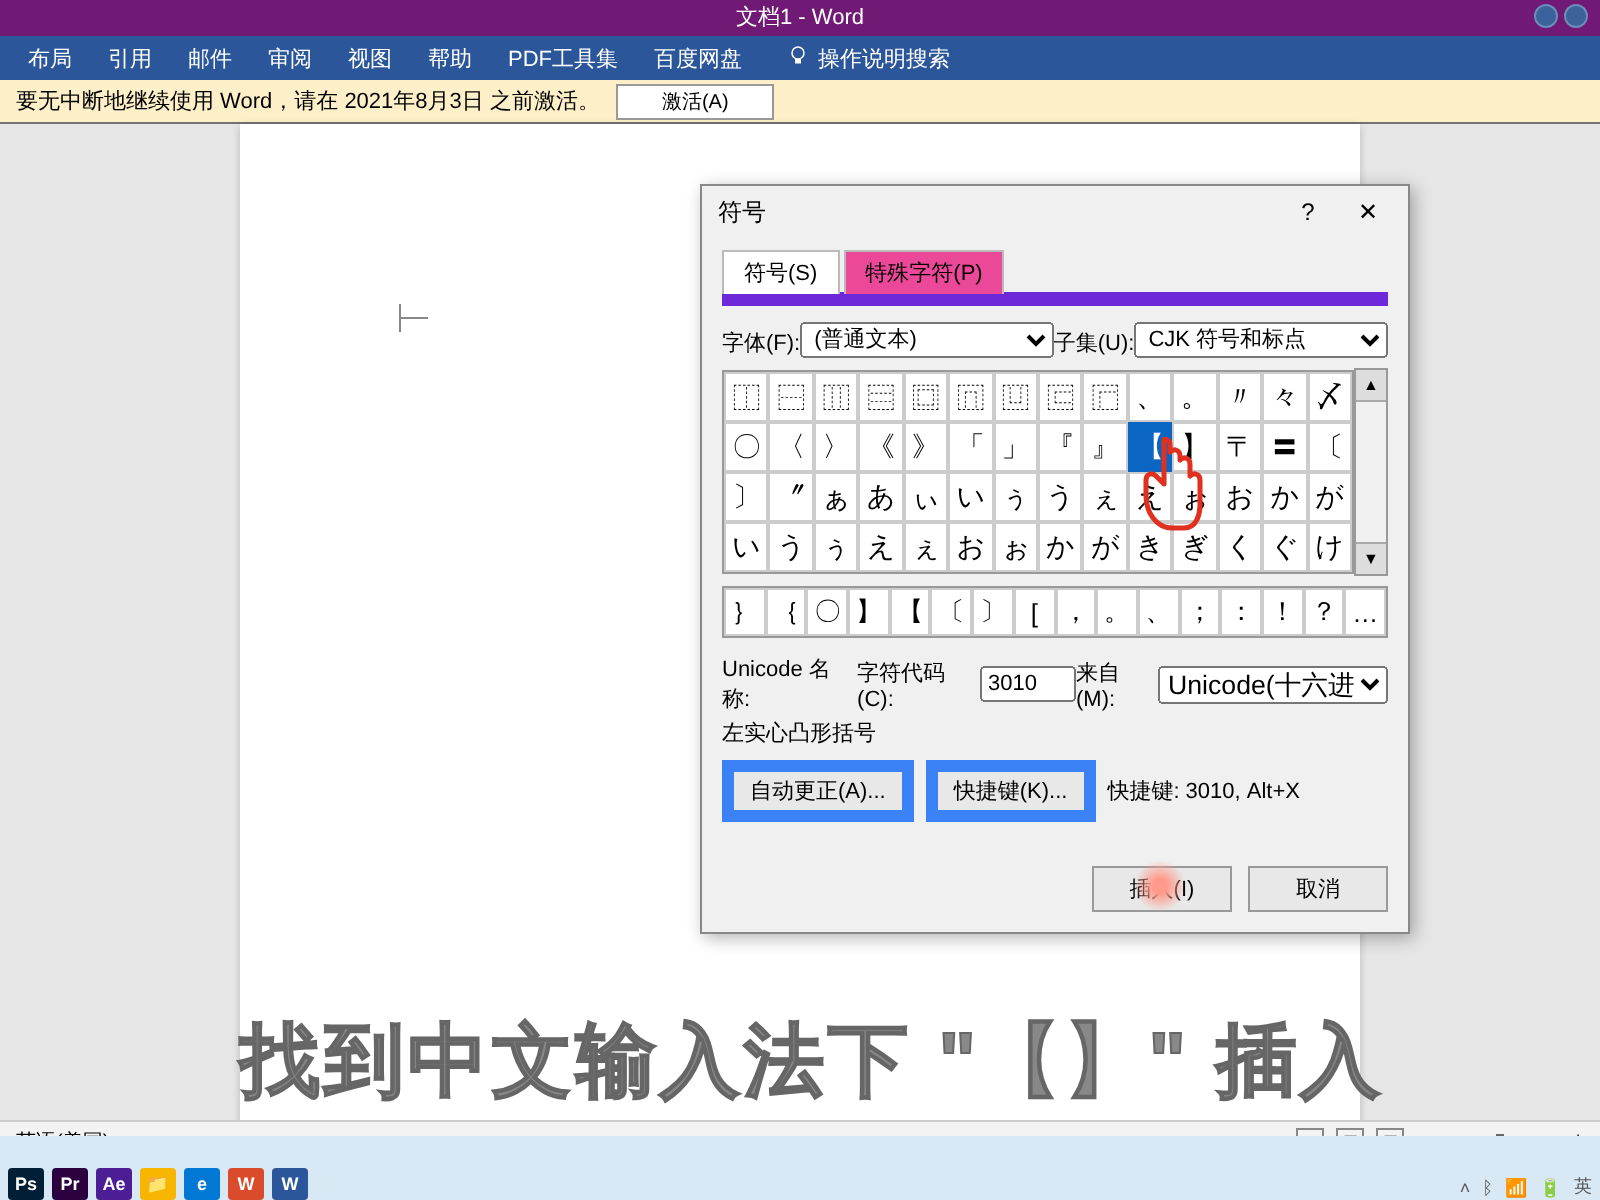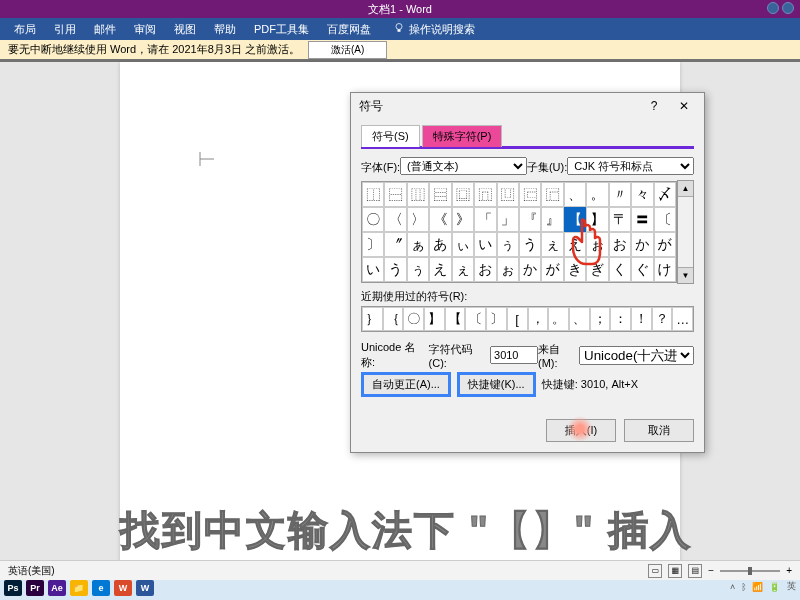--- a/index.html
+++ b/index.html
@@ -7,34 +7,34 @@
 
 .titlebar { height: 18px; background: #701a75; color: #fff; text-align: center; font-size: 11px; line-height: 18px; position: relative; }
 .titlebar .qq { position: absolute; right: 6px; top: 2px; display: flex; gap: 3px; }
 .qq-dot { width: 12px; height: 12px; border-radius: 50%; background: #3a639c; border: 1px solid #6b8db8; }
 
 .ribbon-tabs { height: 22px; background: #2b579a; display: flex; align-items: center; padding: 0 6px; gap: 2px; }
 .ribbon-tab { color: #fff; font-size: 11px; padding: 2px 8px; cursor: pointer; }
 .ribbon-search { color: #fff; font-size: 11px; margin-left: 12px; display: flex; align-items: flex-start; gap: 4px; }
 .bulb { width: 12px; height: 12px; display: inline-block; }
 
-.activation-bar { height: 22px; background: #fdf0c8; border-bottom: 3px solid #737373; font-size: 11px; display: flex; align-items: center; padding: 0 8px; gap: 8px; }
+.activation-bar { height: 22px; background: #fdf0c8; border-bottom: 1px solid #737373; font-size: 11px; display: flex; align-items: center; padding: 0 8px; gap: 8px; }
 .act-btn { background: #fff; border: 1px solid #999; font-size: 10px; padding: 1px 22px; cursor: pointer; }
 
 .doc-area { position: absolute; top: 62px; left: 0; right: 0; bottom: 40px; background: #e6e6e6; }
 .page { position: absolute; left: 120px; top: 0; width: 560px; height: 520px; background: #fff; box-shadow: 0 1px 4px rgba(0,0,0,0.2); }
 .cursor-mark { position: absolute; left: 198px; top: 88px; width: 18px; height: 18px; }
 
 .dialog { position: absolute; left: 350px; top: 92px; width: 355px; background: #f0f0f0; border: 1px solid #888; box-shadow: 2px 2px 8px rgba(0,0,0,0.3); }
 .dlg-title { height: 26px; display: flex; align-items: center; justify-content: space-between; padding: 0 8px; font-size: 12px; }
 .dlg-title-btns { display: flex; gap: 6px; }
 .dlg-close, .dlg-help { width: 24px; height: 20px; text-align: center; font-size: 12px; cursor: pointer; line-height: 20px; }
 
 .dlg-body { padding: 6px 10px 10px; }
-.dlg-tabs { display: flex; border-bottom: 3px solid #6d28d9; margin-bottom: 8px; font-size: 11px; }
+.dlg-tabs { display: flex; border-bottom: 7px solid #6d28d9; margin-bottom: 8px; font-size: 11px; }
 .dlg-tab { padding: 3px 10px; border: 1px solid #bbb; border-bottom: none; background: #ec4899; margin-right: 2px; cursor: pointer; margin-bottom: -1px; }
 .dlg-tab.active { background: #fff; }
 
 .field-row { display: flex; align-items: flex-end; gap: 0; font-size: 11px; margin-bottom: 6px; }
 .field-row label { white-space: nowrap; }
 .field-row select { font-size: 11px; padding: 1px 2px; flex: 1; }
 .subset-sel { width: 105px; flex: none; }
 
 .sym-grid { border: 1px solid #999; background: #fff; display: grid; grid-template-columns: repeat(14, 1fr); position: relative; }
 .sym-cell { border: 1px solid #ccc; height: 25px; display: flex; align-items: center; justify-content: center; font-size: 14px; cursor: pointer; background: #fff; }
@@ -48,36 +48,36 @@
 .recent-grid { display: grid; grid-template-columns: repeat(16, 1fr); border: 1px solid #999; margin-bottom: 8px; }
 .recent-cell { border: 1px solid #ccc; height: 24px; display: flex; align-items: center; justify-content: center; font-size: 13px; background: #fff; cursor: pointer; }
 
 .name-row { font-size: 11px; display: flex; align-items: center; margin-bottom: 2px; }
 .name-row input { font-size: 11px; padding: 1px 2px; width: 48px; }
 .name-row select.from { width: 115px; }
 
 .uname { font-size: 11px; margin-bottom: 6px; }
 
 .btn-row { display: flex; gap: 6px; font-size: 11px; align-items: center; margin-bottom: 6px; }
-.dlg-btn { background: #e8e8e8; border: 3px solid #3b82f6; font-size: 11px; padding: 2px 8px; cursor: pointer; }
+.dlg-btn { background: #e8e8e8; border: 6px solid #3b82f6; font-size: 11px; padding: 2px 8px; cursor: pointer; }
 
 .footer-btns { display: flex; justify-content: flex-end; gap: 8px; padding: 6px 10px 10px; }
 .foot-btn { width: 70px; padding: 3px 0; font-size: 11px; border: 1px solid #999; background: #e8e8e8; cursor: pointer; }
 .foot-btn.primary { position: relative; }
 .red-circle { position: absolute; width: 26px; height: 26px; border-radius: 50%; background: radial-gradient(circle,#ff9b8a 20%,transparent 70%); left: 20px; top: -4px; pointer-events: none; }
 
 .pointer-hand { position: absolute; left: 568px; top: 218px; width: 34px; height: 50px; pointer-events: none; z-index: 50; }
 
 .caption-text { position: absolute; left: 120px; bottom: 42px; font-size: 40px; color: #888; font-weight: bold; -webkit-text-stroke: 1px #666; letter-spacing: 2px; }
 
 .statusbar { position: absolute; bottom: 20px; left: 0; right: 0; height: 20px; background: #f3f3f3; border-top: 1px solid #ccc; font-size: 10px; display: flex; align-items: center; padding: 0 8px; justify-content: space-between; }
 .status-right { display: flex; gap: 6px; align-items: center; }
 .stat-icon { width: 14px; height: 14px; border: 1px solid #888; font-size: 8px; text-align: center; line-height: 12px; cursor: pointer; }
 
-.taskbar { position: absolute; bottom: 0; left: 0; right: 0; height: 20px; background: #d8e8f5; display: flex; align-items: flex-start; padding: 0 4px; gap: 4px; }
+.taskbar { position: absolute; bottom: 0; left: 0; right: 0; height: 32px; background: #d8e8f5; display: flex; align-items: flex-end; padding: 0 4px; gap: 4px; }
 .tb-icon { width: 18px; height: 16px; display: flex; align-items: center; justify-content: center; font-size: 9px; color: #fff; font-weight: bold; border-radius: 2px; cursor: pointer; }
 .tb-ps { background: #001e36; } .tb-pr { background: #2a003f; } .tb-ae { background: #4c1d95; }
 .tb-fm { background: #f7b500; } .tb-ed { background: #0078d4; } .tb-wps { background: #d94b2b; } .tb-wd { background: #2b579a; }
 .tb-right { margin-left: auto; display: flex; gap: 6px; font-size: 9px; color: #555; align-items: center; }
 </style>
 </head>
 <body>
 
 <div class="titlebar">
   <span>文档1 - Word</span>
@@ -197,21 +197,20 @@
           <div class="sym-cell">く</div>
           <div class="sym-cell">ぐ</div>
           <div class="sym-cell">け</div>
         </div>
       <div class="sym-scroll">
         <div class="scroll-btn">▲</div>
         <div class="scroll-btn dn">▼</div>
       </div>
     </div>
 
-    <div class="recent-label">近期使用过的符号(R):</div>
     <div class="recent-grid" id="recentgrid">
         <div class="recent-cell">｝</div>
         <div class="recent-cell">｛</div>
         <div class="recent-cell">〇</div>
         <div class="recent-cell">】</div>
         <div class="recent-cell">【</div>
         <div class="recent-cell">〔</div>
         <div class="recent-cell">〕</div>
         <div class="recent-cell">[</div>
         <div class="recent-cell">，</div>
@@ -225,20 +224,21 @@
       </div>
 
     <div class="name-row">
       <span>Unicode 名称:</span>
       <span style="flex:1"></span>
       <span>字符代码(C):</span>
       <input value="3010" style="">
       <span>来自(M):</span>
       <select class="from"><option>Unicode(十六进制)</option></select>
     </div>
+    <div class="uname">左实心凸形括号</div>
 
     <div class="btn-row">
       <button class="dlg-btn">自动更正(A)...</button>
       <button class="dlg-btn">快捷键(K)...</button>
       <span>快捷键: 3010, Alt+X</span>
     </div>
   </div>
   <div class="footer-btns">
     <button class="foot-btn primary">
       <span class="red-circle"></span>

